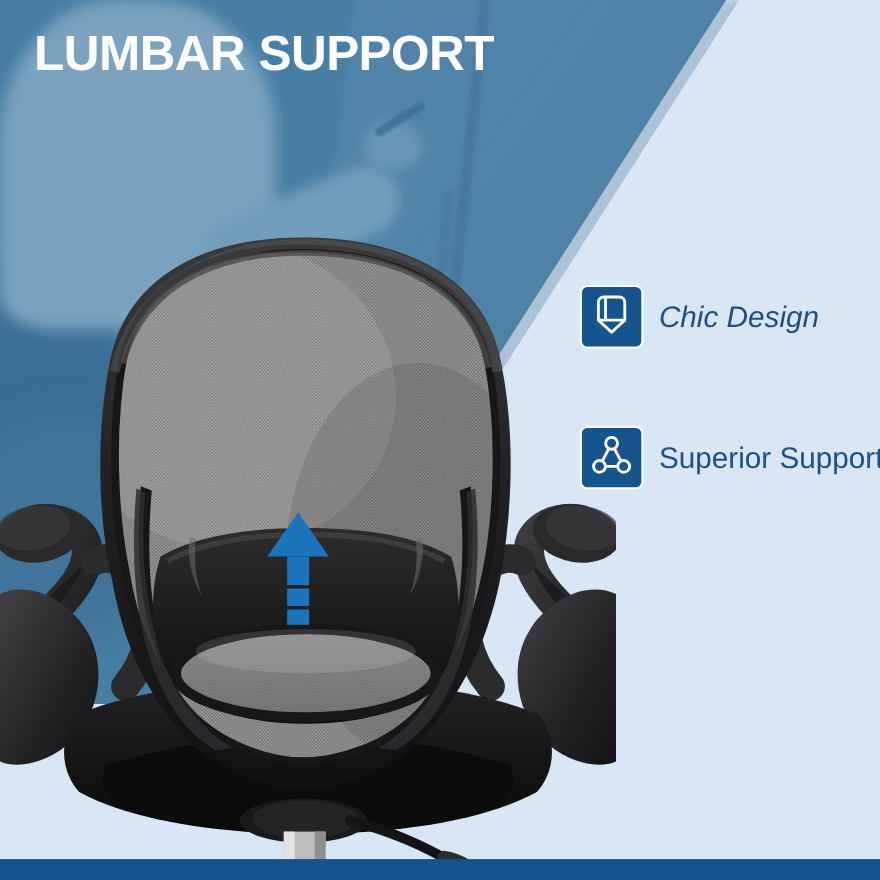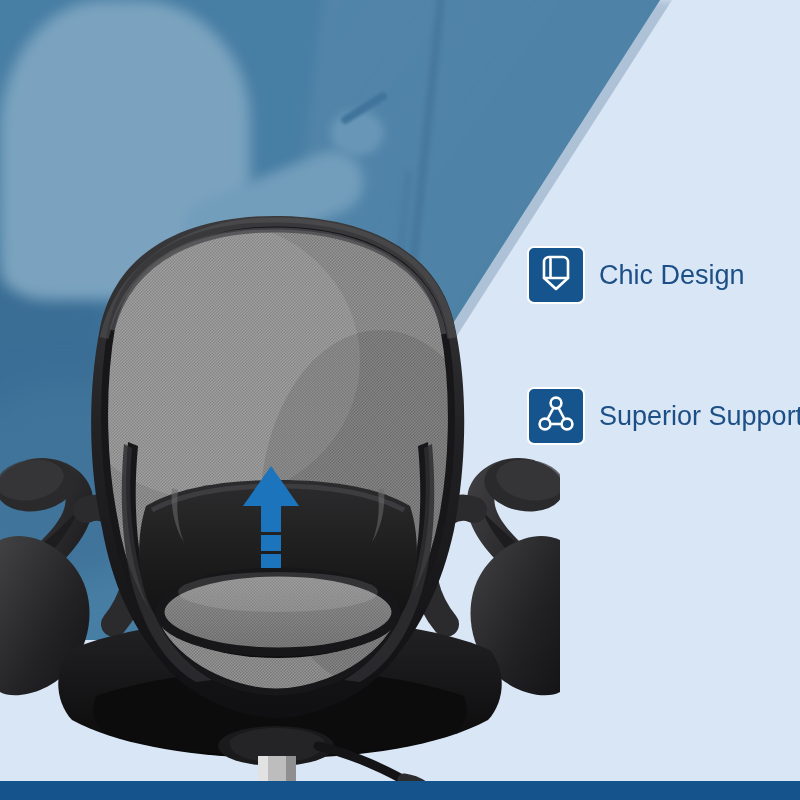--- a/index.html
+++ b/index.html
@@ -167,21 +167,21 @@
     white-space: nowrap;
   }
 
   
   .feature {
     position: absolute;
     display: flex;
     align-items: center;
     gap: 14px;
   }
-  .feature-1 { left: 527px; top: 246px; }
+  .feature-1 { left: 527px; top: 259px; font-style: italic; }
   .feature-2 { left: 527px; top: 387px; }
 
   .feat-icon-box {
     width: 58px;
     height: 58px;
     border-radius: 7px;
     background: #15548c;
     border: 2px solid #ffffff;
     box-sizing: border-box;
     display: flex;
@@ -262,20 +262,21 @@
       <div class="ph ph-dark-l"></div>
       <div class="ph ph-dark-l2"></div>
       <div class="ph-body"></div>
       <div class="ph-arm"></div>
       <div class="ph ph-hand"></div>
       <div class="ph-marker"></div>
       <div class="ph-tint"></div>
     </div>
   </div>
 
+  <div class="headline">LUMBAR SUPPORT</div>
 
   <div class="feature feature-1">
     <div class="feat-icon-box">
       <span>
         <svg width="34" height="40" viewBox="0 0 34 40">
           <path d="M5 9 A5 5 0 0 1 10 4 L24 4 A5 5 0 0 1 29 9 L29 25 L17 36 L5 25 Z" fill="none" stroke="#ffffff" stroke-width="2.6" stroke-linejoin="round" stroke-linecap="round"></path>
           <line x1="11.5" y1="6" x2="11.5" y2="24" stroke="#ffffff" stroke-width="2.6" stroke-linecap="round"></line>
           <line x1="5" y1="25" x2="29" y2="25" stroke="#ffffff" stroke-width="2.6" stroke-linecap="round"></line>
         </svg>
       </span>

